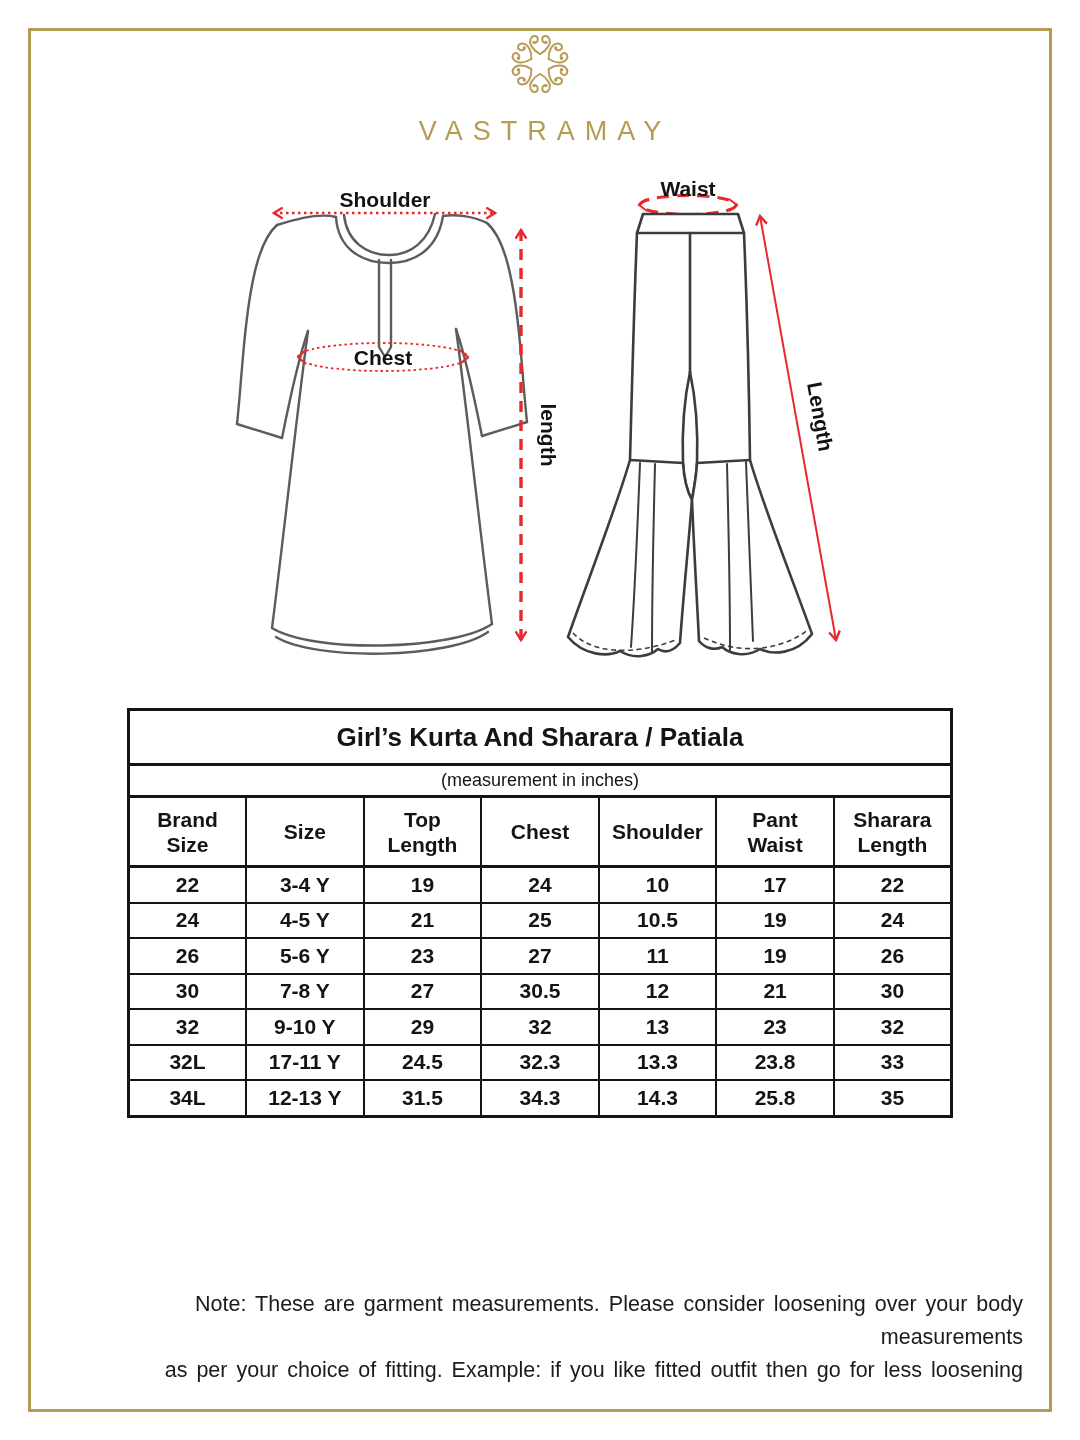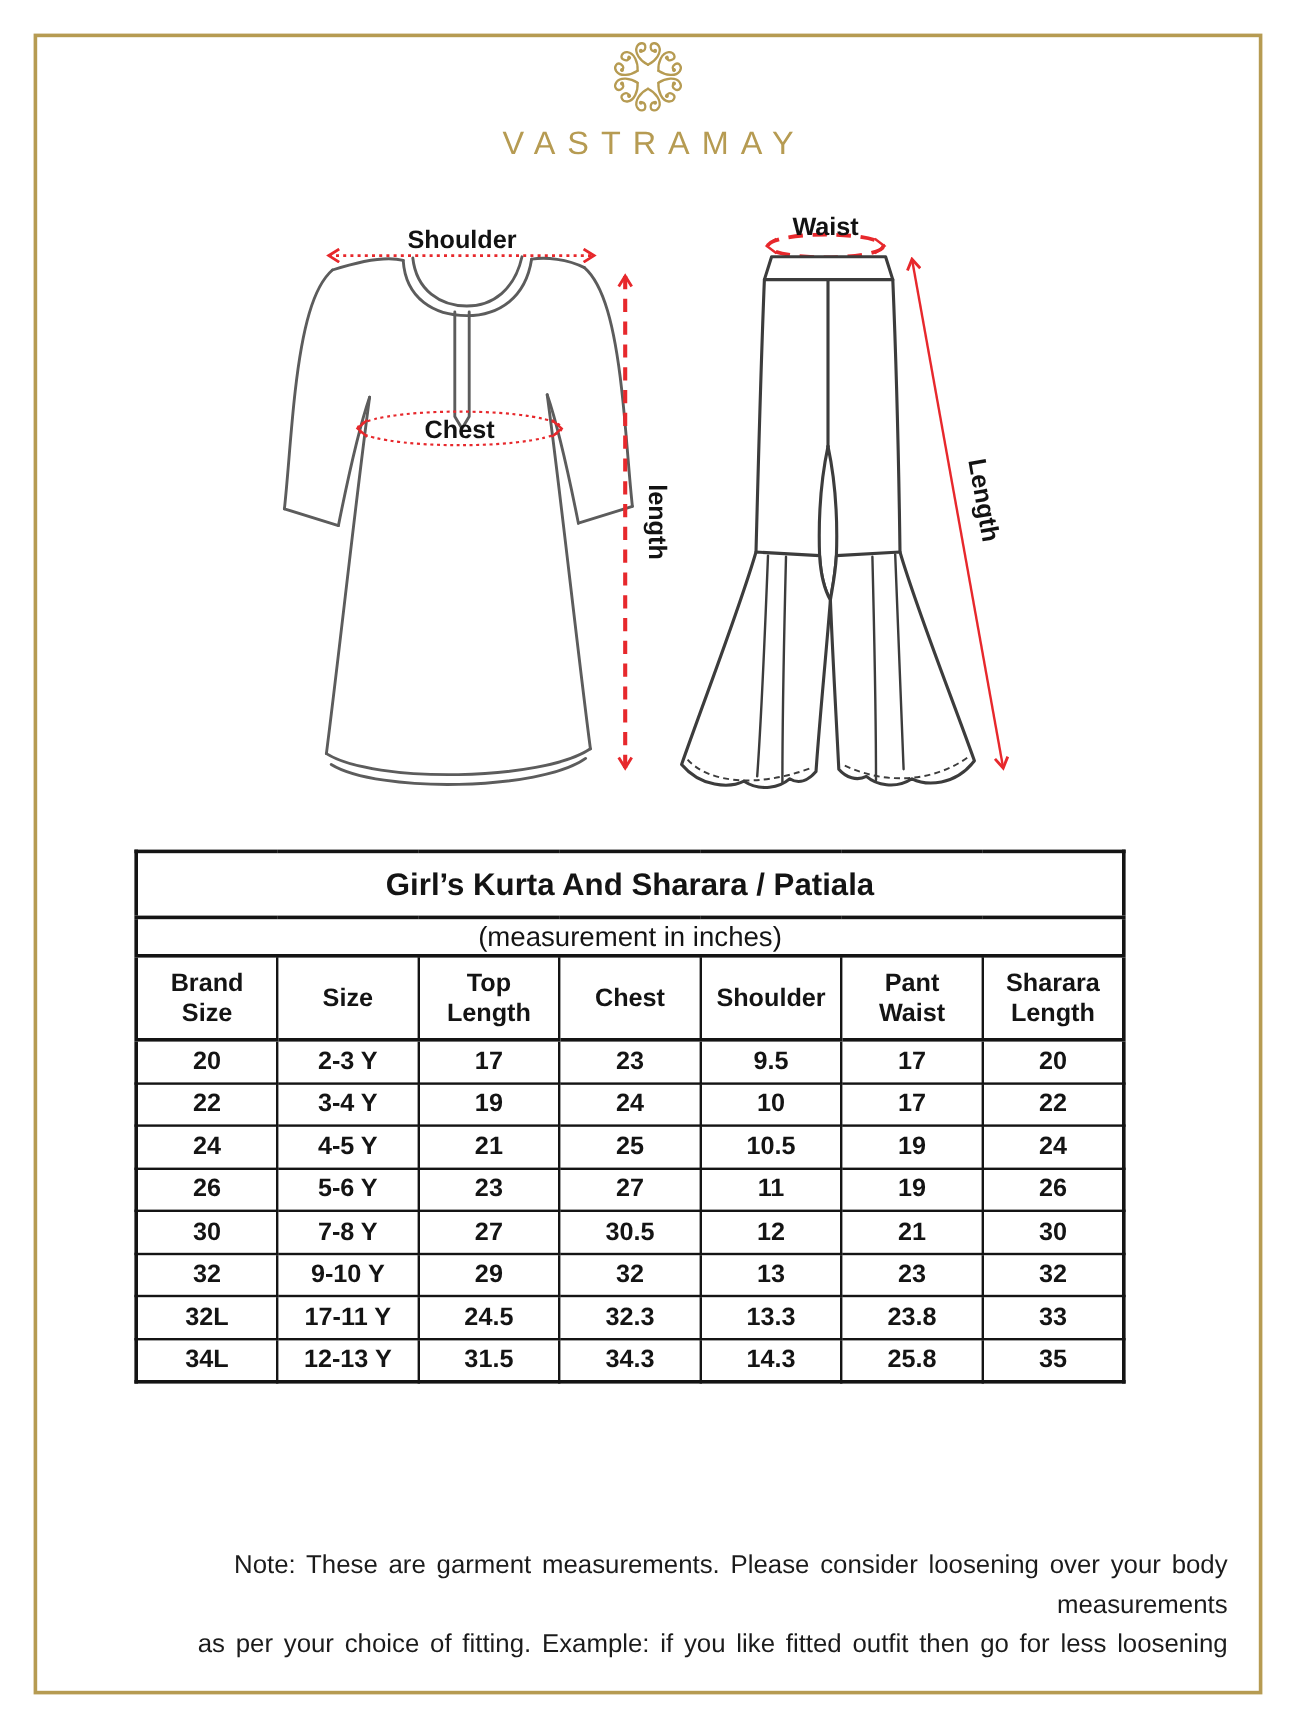--- a/index.html
+++ b/index.html
@@ -12,21 +12,21 @@
     position:relative;width:1080px;height:1440px;background:#fff;
     font-family:"Liberation Sans",sans-serif;overflow:hidden;color:var(--ink);
   }
   .gold-frame{
     position:absolute;inset:28px;border:3px solid var(--gold);
     pointer-events:none;
   }
   
   .brand{
     position:absolute;top:32px;left:0;width:100%;
-    display:flex;flex-direction:column;align-items:center;gap:8px;text-align:right;
+    display:flex;flex-direction:column;align-items:center;gap:20px;text-align:right;
   }
   .brand-mark{width:64px;height:64px;display:block;}
   .brand-mark .lg{stroke:var(--gold);stroke-width:2.4;fill:none;stroke-linecap:round;}
   .brand-mark .lgd{fill:var(--gold);}
   .brand-name{
     font-size:27px;letter-spacing:10px;margin-right:-10px;color:var(--gold);
     font-weight:400;white-space:nowrap;
   }
   
   .diagram{position:absolute;top:150px;left:0;}
@@ -38,29 +38,29 @@
   .red-dot{stroke:var(--red);stroke-width:2.4;fill:none;stroke-dasharray:2.5 3.5;}
   .red-dot-thin{stroke:var(--red);stroke-width:1.8;fill:none;stroke-dasharray:2.5 3;}
   .red-dash{stroke:var(--red);stroke-width:3.4;fill:none;stroke-dasharray:11 8;}
   .red-dash2{stroke:var(--red);stroke-width:3.2;fill:none;stroke-dasharray:12 8;}
   .red-thin{stroke:var(--red);stroke-width:2;fill:none;}
   .mk{fill:none;stroke:var(--red);stroke-width:2.2;}
   .mk2{fill:none;stroke:var(--red);stroke-width:2;}
   .lbl{font-family:"Liberation Sans",sans-serif;font-size:21px;font-weight:bold;fill:#121212;text-anchor:middle;}
   
   .size-table{
-    position:absolute;top:708px;left:112px;width:826px;
+    position:absolute;top:708px;left:127px;width:826px;
     border-collapse:collapse;table-layout:fixed;
     border:3px solid var(--ink);background:#fff;
   }
   .size-table th,.size-table td{
     border:2px solid var(--ink);text-align:center;vertical-align:middle;padding:0 2px;
   }
   .t-title{font-size:26px;font-weight:bold;height:52px;border-bottom-width:3px !important;}
-  .t-sub{font-size:23px;font-weight:normal;height:29px;border-bottom-width:3px !important;}
+  .t-sub{font-size:18px;font-weight:normal;height:29px;border-bottom-width:3px !important;}
   .t-head th{
     font-size:21px;font-weight:bold;height:67px;line-height:25px;
     white-space:pre-line;border-bottom-width:3px;
   }
   .size-table tbody td{font-size:21px;font-weight:bold;height:33.5px;}
   
   .note{
     position:absolute;top:1288px;left:71px;right:57px;
     text-align:right;font-size:21.5px;line-height:33px;color:#1b1b1b;
     word-spacing:3px;
@@ -175,29 +175,20 @@
         <th style="width:13%">Chest</th>
         <th style="width:13.4%">Shoulder</th>
         <th style="width:13%">Pant
 Waist</th>
         <th style="width:13.2%">Sharara
 Length</th>
       </tr>
     </thead>
     <tbody>
         <tr>
-          <td>20</td>
-          <td>2-3 Y</td>
-          <td>17</td>
-          <td>23</td>
-          <td>9.5</td>
-          <td>17</td>
-          <td>20</td>
-        </tr>
-        <tr>
           <td>22</td>
           <td>3-4 Y</td>
           <td>19</td>
           <td>24</td>
           <td>10</td>
           <td>17</td>
           <td>22</td>
         </tr>
         <tr>
           <td>24</td>

